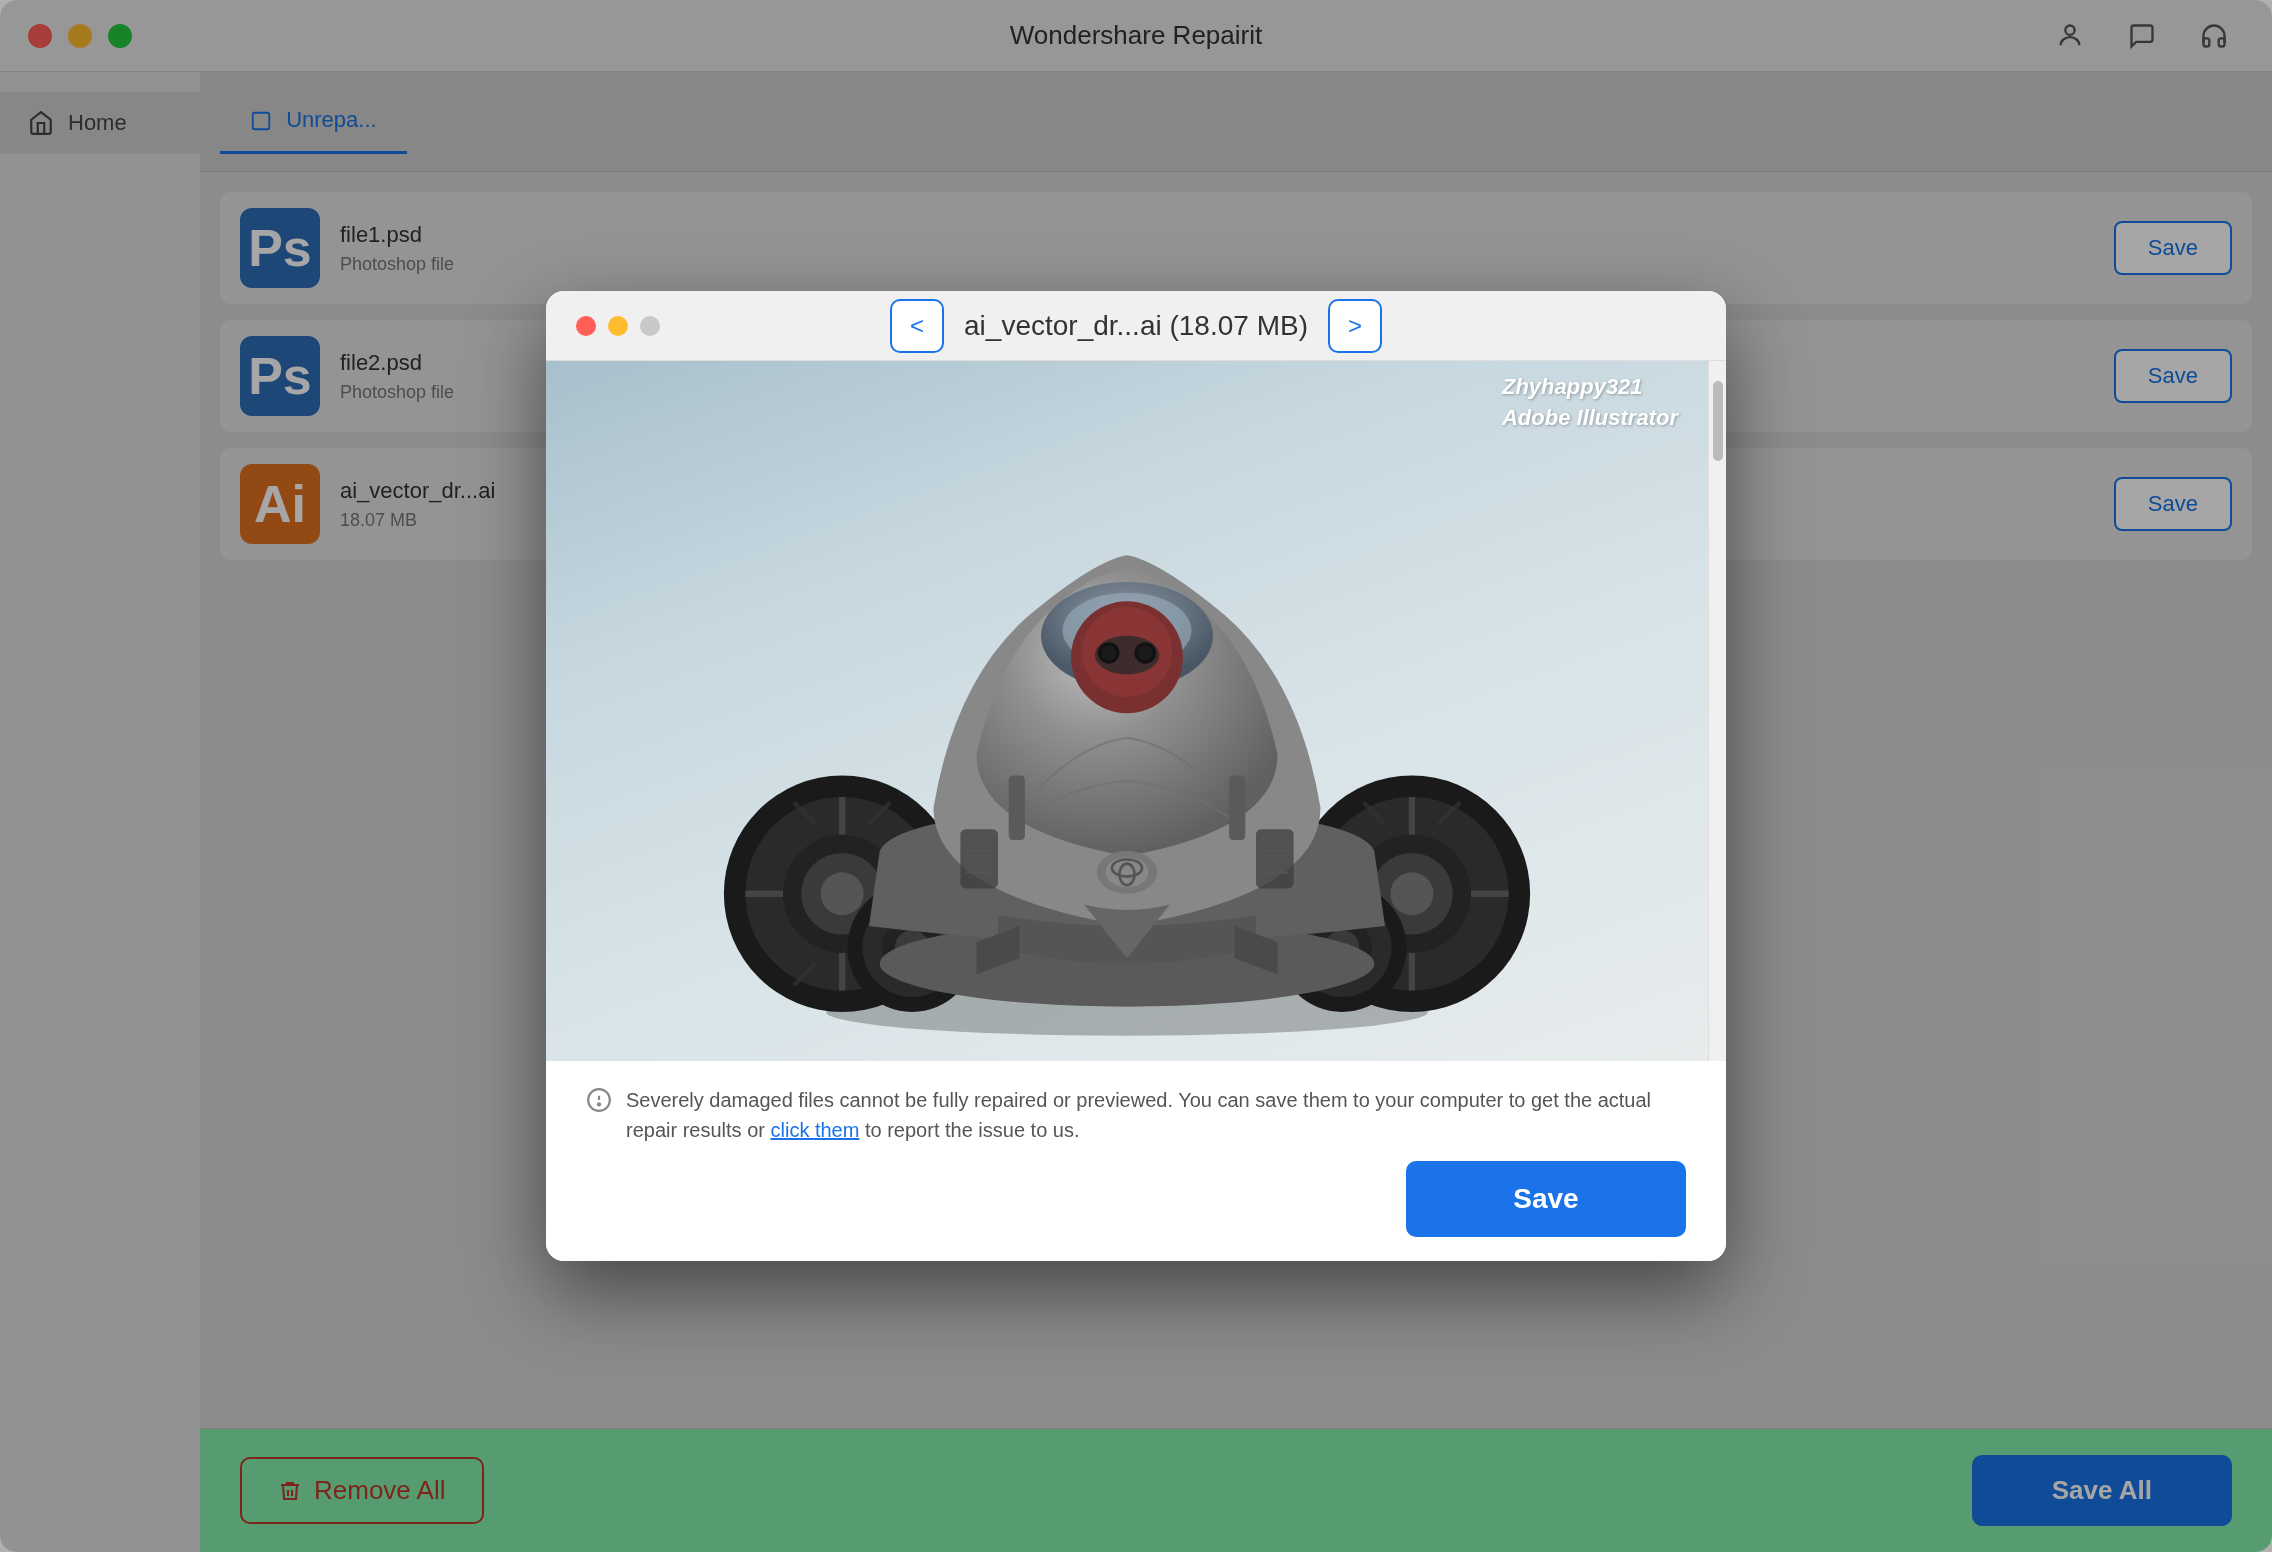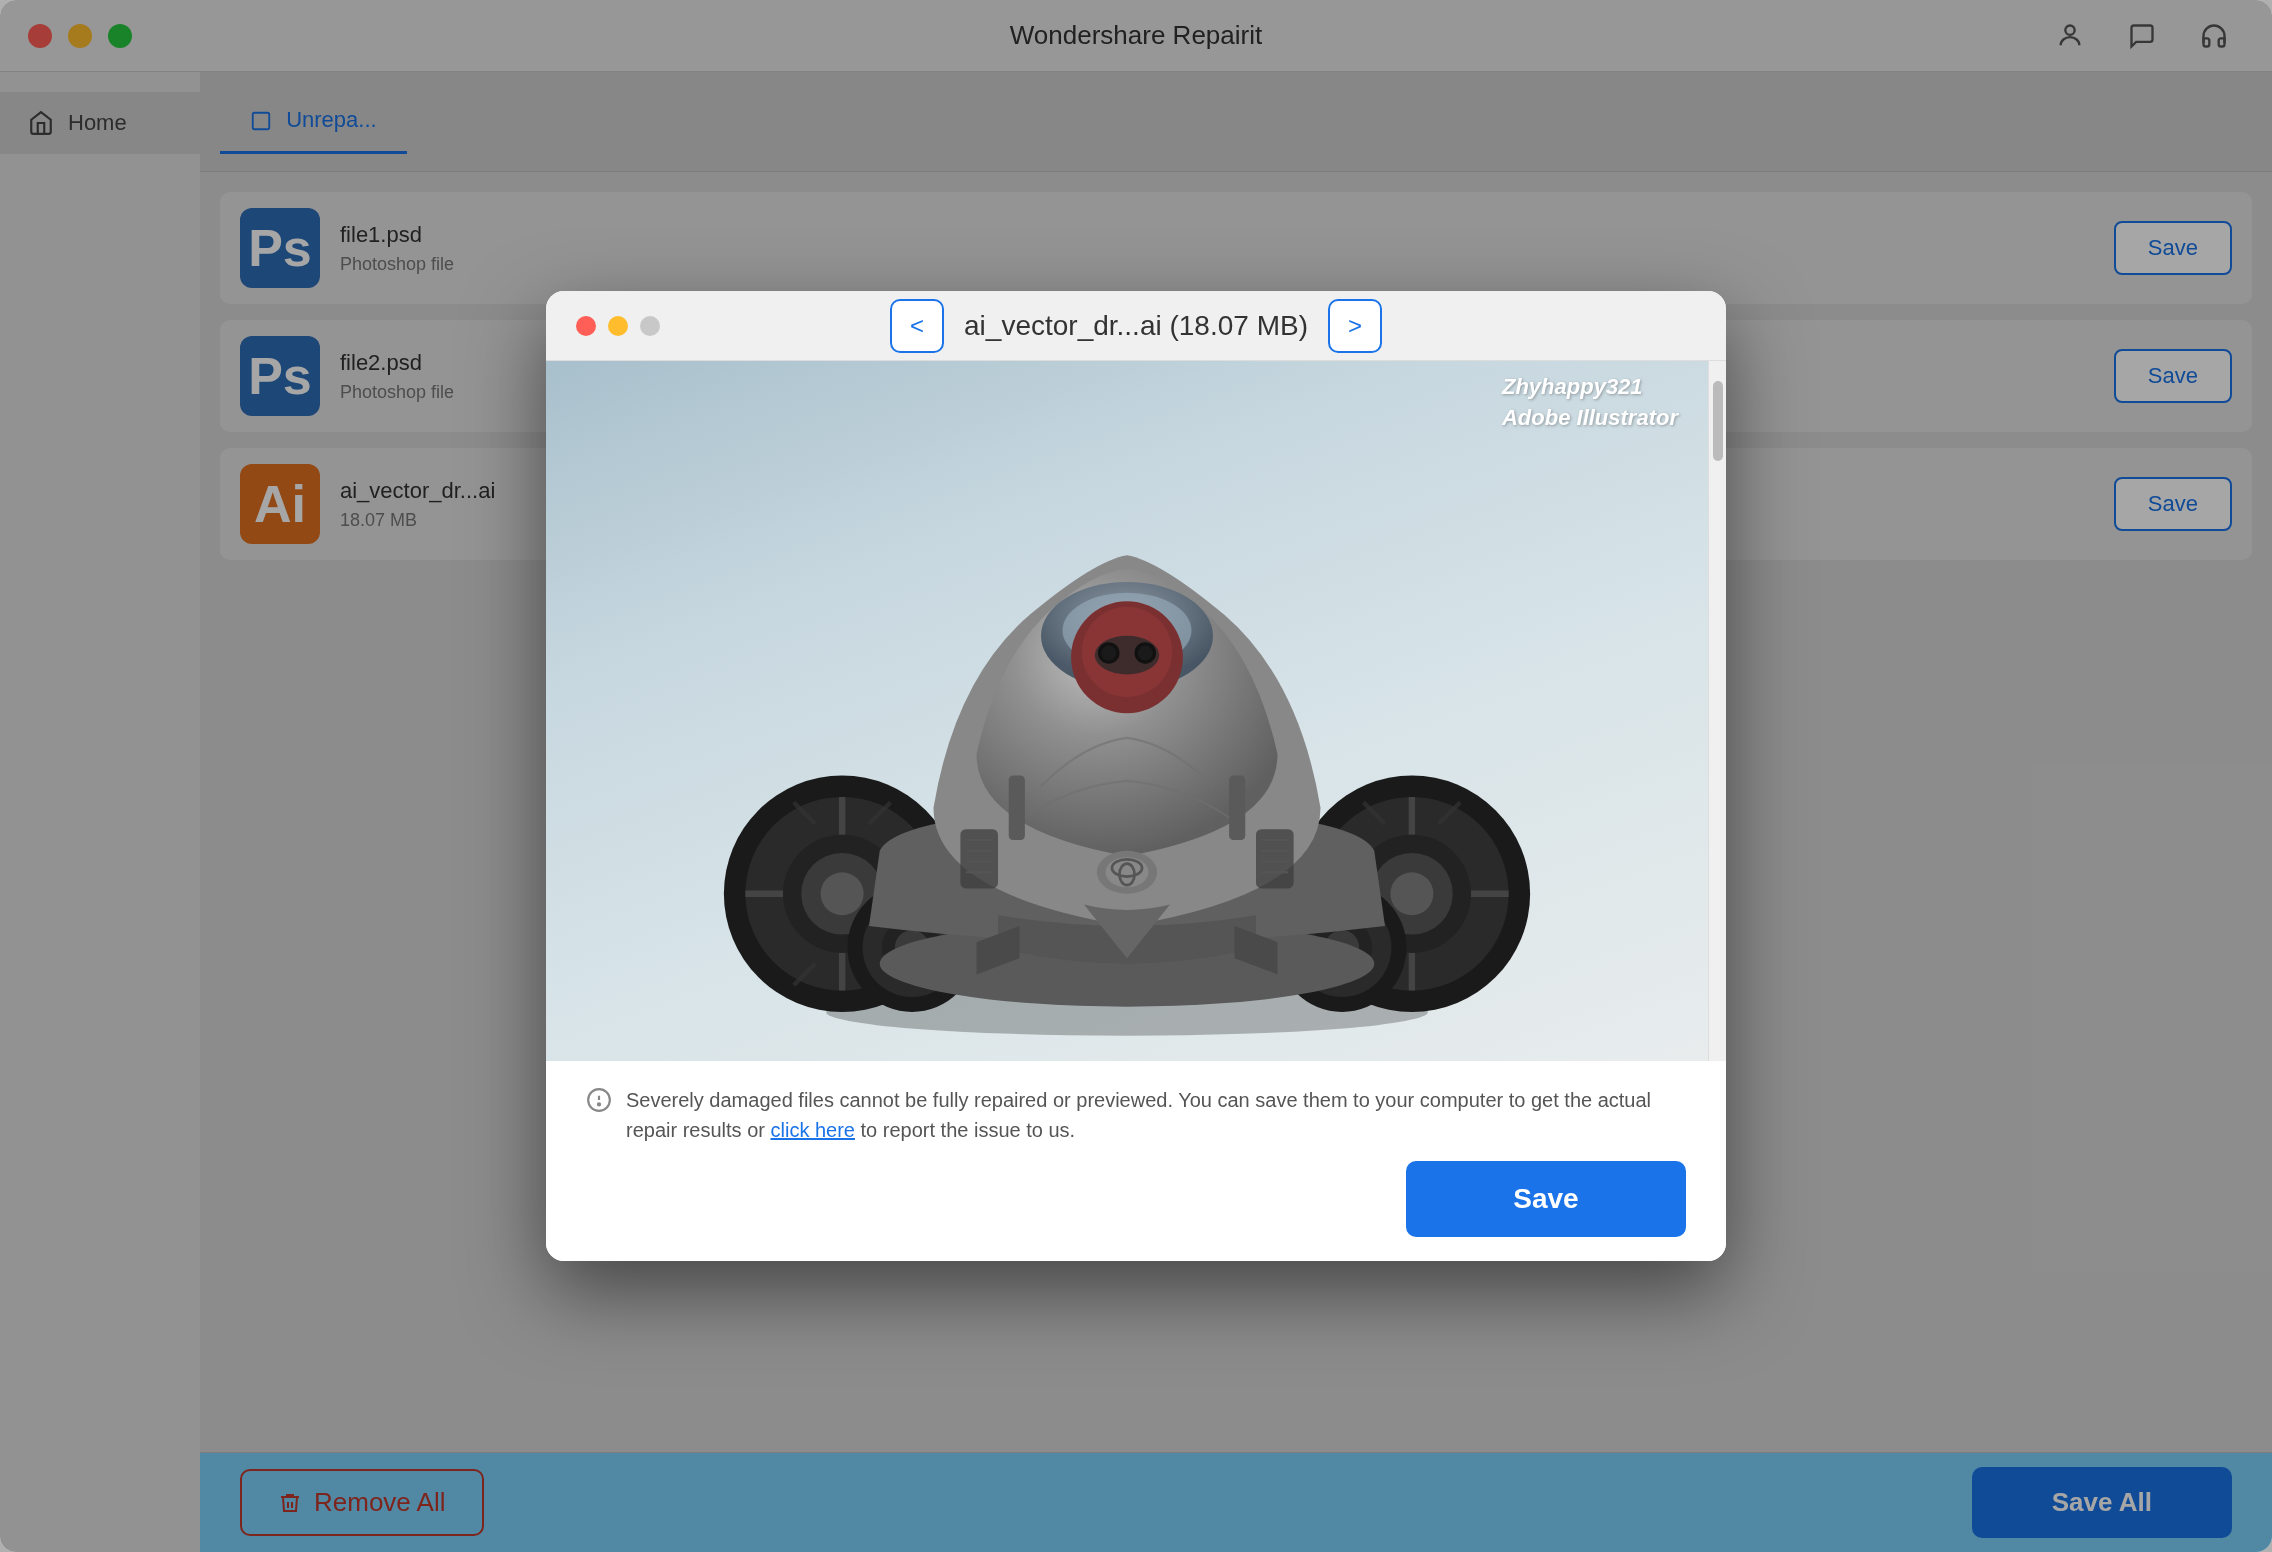--- a/index.html
+++ b/index.html
@@ -187,22 +187,22 @@
       border-radius: 8px;
       background: white;
       color: #1a73e8;
       font-size: 22px;
       cursor: pointer;
       font-weight: 500;
     }
 
     
     .bottom-bar {
-      height: 100px;
-      background: #7dd3fc;
+      height: 124px;
+      background: #86efac;
       display: flex;
       align-items: center;
       justify-content: space-between;
       padding: 0 40px;
       border-top: 1px solid #c0c0c0;
       margin-top: 48px;
     }
 
     .remove-all-btn {
       display: flex;
@@ -668,21 +668,21 @@
       <div class="modal-footer">
         <div class="modal-warning">
           <span class="modal-warning-icon">
             <svg width="26" height="26" viewBox="0 0 24 24" fill="none" stroke="#888" stroke-width="2">
                 <circle cx="12" cy="12" r="10"></circle>
                 <line x1="12" y1="8" x2="12" y2="12"></line>
                 <circle cx="12" cy="16" r="1" fill="#888"></circle>
               </svg>
           </span>
           <span>
-            <span>Severely damaged files cannot be fully repaired or previewed. You can save them to your computer to get the actual repair results or </span><span class="modal-warning-link">click here</span><span> to report the issue to us.</span>
+            <span>Severely damaged files cannot be fully repaired or previewed. You can save them to your computer to get the actual repair results or </span><span class="modal-warning-link">click them</span><span> to report the issue to us.</span>
           </span>
         </div>
         <div class="modal-footer-row">
           <button class="modal-save-btn">Save</button>
         </div>
       </div>
 
     </div>
   </div>
 

